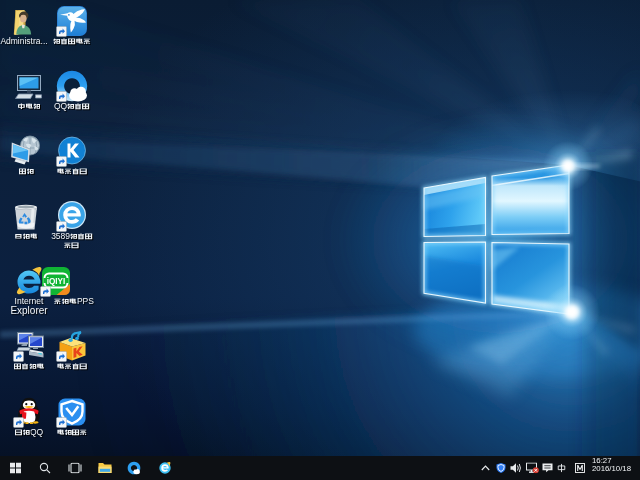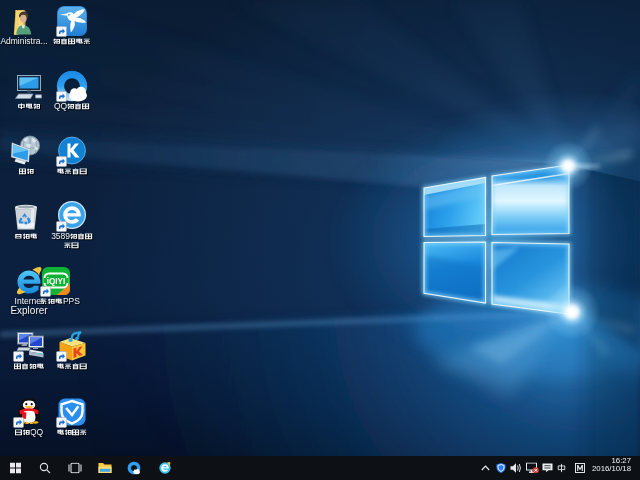--- a/index.html
+++ b/index.html
@@ -3,21 +3,21 @@
 <style>
 * { margin:0; padding:0; box-sizing:border-box; }
 html,body { width:640px; height:480px; overflow:hidden; background:#0a1c33; font-family:"Liberation Sans",sans-serif; }
 #stage { position:relative; width:640px; height:480px;padding-left:34px; }
 #wp { position:absolute; left:0; top:0; }
 .ic { position:absolute; width:32px; height:32px; }
 .lb { position:absolute; text-align:center; line-height:9px; }
 .lt { color:#f2f6fa; font-family:"Liberation Sans",sans-serif; text-shadow:1px 1px 1px rgba(0,0,0,0.95); display:inline-block; line-height:7px; vertical-align:top; }
 #taskbar { position:absolute; left:0; top:456px; width:640px; height:24px; background:#0d1014; }
 .ti { position:absolute; top:50%; transform:translateY(-50%); }
-#clock { position:absolute; right:9px; top:1px; color:#f2f4f6; font-size:7.8px; line-height:8px; text-align:right; }
+#clock { position:absolute; right:9px; top:1px; color:#f2f4f6; font-size:7.8px; line-height:8px; text-align:left; }
 </style></head>
 <body>
 <div id="stage">
 
 <svg id="wp" width="640" height="480" viewBox="0 0 640 480">
 <defs>
  <linearGradient id="bgv" x1="0" y1="0" x2="0" y2="1">
    <stop offset="0" stop-color="#0a1c33"></stop>
           <stop offset="0.35" stop-color="#0c203c"></stop>
    <stop offset="0.62" stop-color="#0b2040"></stop>
@@ -381,21 +381,21 @@
 <rect x="2" y="2" width="28" height="28" rx="6" fill="#10b434"></rect>
 <path d="M30 19 L30 24 Q30 30 24 30 L16.5 30 Z" fill="#f08a1e"></path>
 <rect x="4.5" y="8.5" width="23" height="14" rx="4.5" fill="none" stroke="#ffffff" stroke-width="2"></rect>
 <rect x="3.5" y="13" width="25" height="5" fill="#10b434"></rect>
 <text x="16" y="19" font-family="Liberation Sans" font-size="8.2" font-weight="bold" fill="#ffffff" text-anchor="middle">iQIYI</text>
 <g>
           <rect x="0.5" y="21.5" width="10" height="10" rx="1" fill="#f4f6f8" stroke="#9aa4ad" stroke-width="0.5"></rect>
           <path d="M3 29 L3 27.2 Q3 25.2 5.2 25.2 L6.6 25.2 L6.6 23.6 L9 26.2 L6.6 28.8 L6.6 27.2 L5 27.2 Q4.4 27.2 4.4 28 L4.4 29 Z" fill="#1d6fd1"></path>
         </g>
       </svg></div>
-    <div class="lb" style="left:34px;top:298px;width:52px"><svg width="22.8" height="7" viewBox="0 0 22.8 7" style="filter:drop-shadow(1px 1px 0.7px rgba(0,0,0,0.95));vertical-align:top" fill="none" stroke="#f2f6fa" stroke-width="1.45">
+    <div class="lb" style="left:48px;top:298px;width:52px"><svg width="22.8" height="7" viewBox="0 0 22.8 7" style="filter:drop-shadow(1px 1px 0.7px rgba(0,0,0,0.95));vertical-align:top" fill="none" stroke="#f2f6fa" stroke-width="1.45">
         <g transform="translate(0.0,0.6) scale(0.85,0.6)">
           <path d="M0.5 0.9 H7.5 M1.6 2.9 H6.4 M0.5 5 H7.5 M4 5 V8.8 M1.9 6.8 L0.9 8.8 M6.1 6.8 L7.1 8.8"></path>
         </g>
         <g transform="translate(7.6,0.6) scale(0.85,0.6)">
           <path d="M2.4 0.2 L0.7 3 M0.9 1.6 H3.3 M1.9 3 L3.1 5 M0.7 5.8 H3.3 M2 5.8 V8.8 M4.6 1.4 H7.6 V8 H4.6 Z M4.6 4.7 H7.6"></path>
         </g>
         <g transform="translate(15.2,0.6) scale(0.85,0.6)">
           <path d="M1.2 1 H6.8 V5.6 H1.2 Z M1.2 3.3 H6.8 M4 0 V7.6 M4 7.6 H7.6 V6.2"></path>
         </g>
       </svg><span class="lt" style="font-size:8.5px">PPS</span></div>

